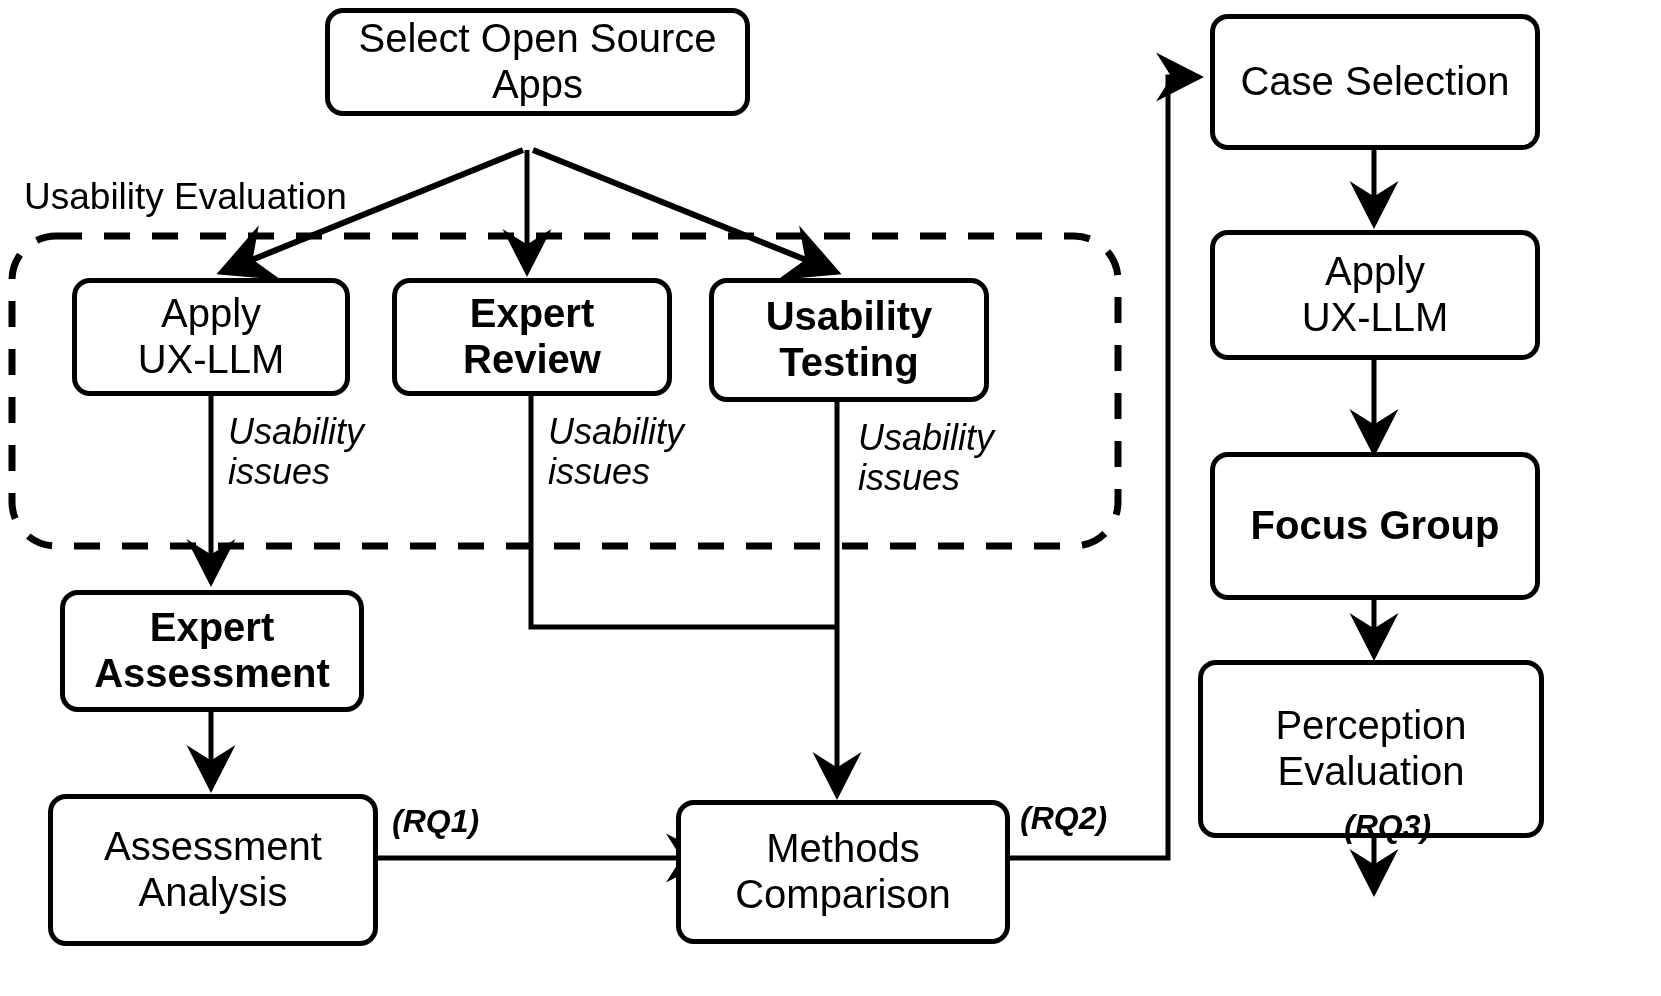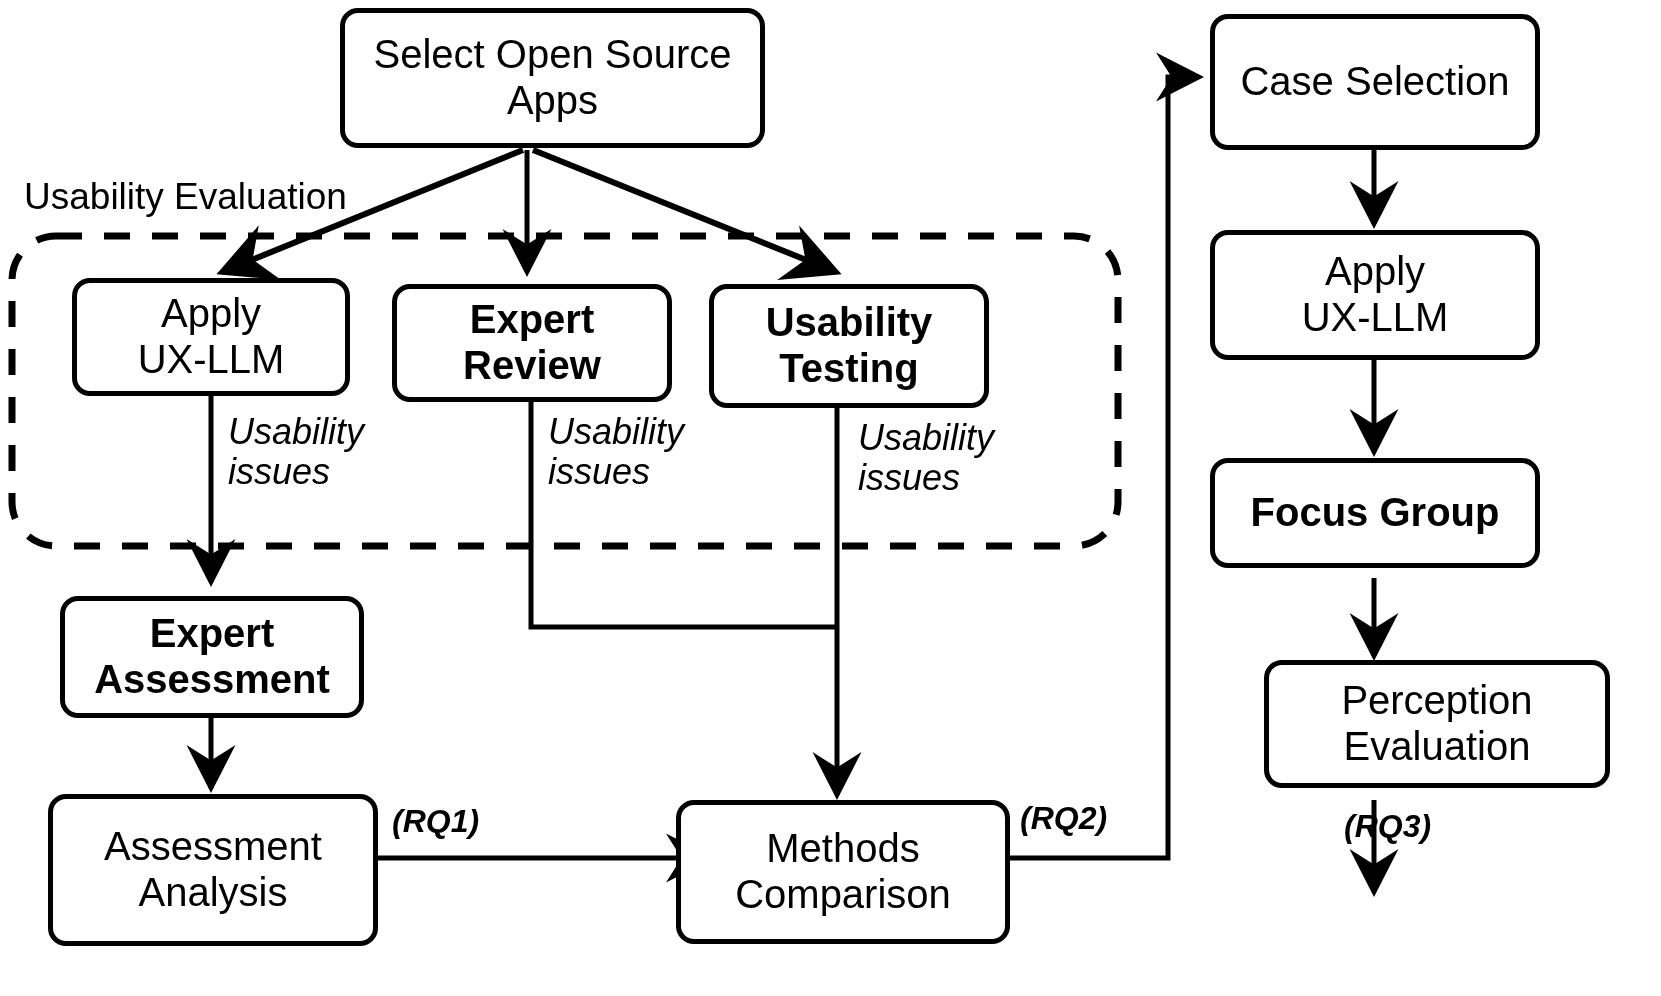--- a/index.html
+++ b/index.html
@@ -22,21 +22,21 @@
     align-items:center;
     justify-content:center;
     text-align:center;
     line-height:1.14;
     font-size:40px;
     font-weight:400;
     z-index:3;
     white-space:pre-line;
     padding:2px 6px;
   }
-  .node.bold{font-weight:700;margin-top:6px;}
+  .node.bold{font-weight:700;}
   .group-label{
     position:absolute;
     font-size:37px;
     line-height:1;
     z-index:4;
     white-space:nowrap;
   }
   .edge-label{
     position:absolute;
     font-size:36px;
@@ -94,21 +94,21 @@
       <path d="M1374,360 L1374,452" stroke-width="5" marker-end="url(#ah)"></path>
 
       <path d="M1374,578 L1374,656" stroke-width="5" marker-end="url(#ah)"></path>
 
       <path d="M1374,800 L1374,892" stroke-width="5" marker-end="url(#ah)"></path>
     </g>
   </svg>
 
   <div class="group-label" style="left:24px;top:178px;">Usability Evaluation</div>
 
-  <div class="node" style="left:340px;top:8px;width:425px;height:140px;">Select Open Source
+  <div class="node" style="left:325px;top:8px;width:425px;height:108px;">Select Open Source
 Apps</div>
 
   <div class="node" style="left:72px;top:278px;width:278px;height:118px;">Apply
 UX-LLM</div>
 
   <div class="node bold" style="left:392px;top:278px;width:280px;height:118px;">Expert
 Review</div>
 
   <div class="node bold" style="left:709px;top:278px;width:280px;height:124px;">Usability
 Testing</div>
@@ -120,23 +120,23 @@
 Analysis</div>
 
   <div class="node" style="left:1210px;top:14px;width:330px;height:136px;">Case Selection</div>
 
   <div class="node" style="left:676px;top:800px;width:334px;height:144px;">Methods
 Comparison</div>
 
   <div class="node" style="left:1210px;top:230px;width:330px;height:130px;">Apply
 UX-LLM</div>
 
-  <div class="node bold" style="left:1210px;top:452px;width:330px;height:110px;">Focus Group</div>
+  <div class="node bold" style="left:1210px;top:452px;width:330px;height:148px;">Focus Group</div>
 
-  <div class="node" style="left:1264px;top:660px;width:346px;height:128px;">Perception
+  <div class="node" style="left:1198px;top:660px;width:346px;height:178px;">Perception
 Evaluation</div>
 
   <div class="edge-label" style="left:228px;top:412px;">Usability
 issues</div>
 
   <div class="edge-label" style="left:548px;top:412px;">Usability
 issues</div>
 
   <div class="edge-label" style="left:858px;top:418px;">Usability
 issues</div>

